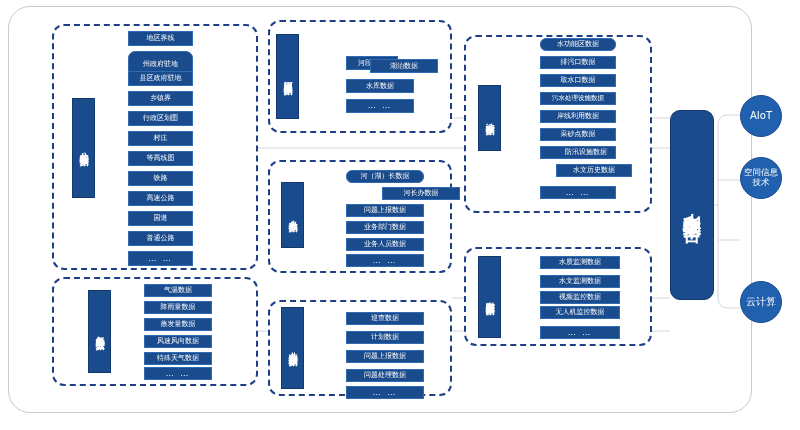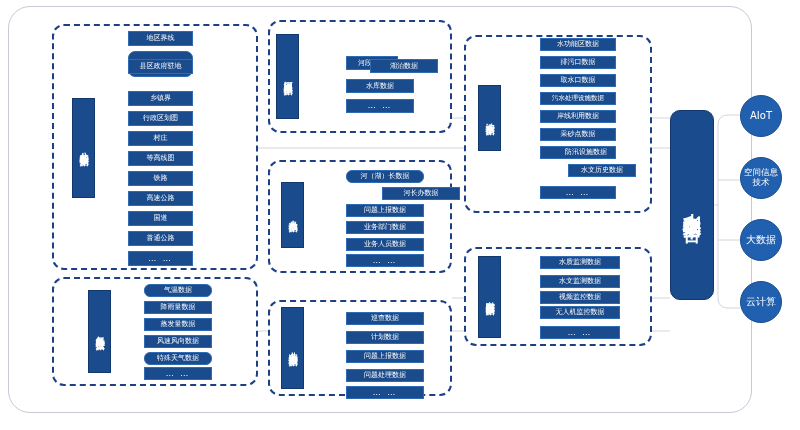--- a/index.html
+++ b/index.html
@@ -158,39 +158,39 @@
       <path d="M718 180 H740"></path>
       <path d="M718 240 H740"></path>
     </g>
   </svg>
 
   <div class="group" style="left:52px;top:24px;width:206px;height:246px;">
   </div>
   <div class="vtitle" style="left:72px;top:98px;width:23px;height:100px;font-size:9px;">公共基础数据</div>
   <div class="leaf" style="left:128px;top:31px;width:65px;height:15px;">地区界线</div>
   <div class="leaf" style="left:128px;top:51px;width:65px;height:26px;border-radius:7px;">州政府驻地</div>
-  <div class="leaf" style="left:128px;top:59px;width:65px;height:15px;">县区政府驻地</div>
+  <div class="leaf" style="left:128px;top:71px;width:65px;height:15px;">县区政府驻地</div>
   <div class="leaf" style="left:128px;top:91px;width:65px;height:15px;">乡镇界</div>
   <div class="leaf" style="left:128px;top:111px;width:65px;height:15px;">行政区划图</div>
   <div class="leaf" style="left:128px;top:131px;width:65px;height:15px;">村庄</div>
   <div class="leaf" style="left:128px;top:151px;width:65px;height:15px;">等高线图</div>
   <div class="leaf" style="left:128px;top:171px;width:65px;height:15px;">铁路</div>
   <div class="leaf" style="left:128px;top:191px;width:65px;height:15px;">高速公路</div>
   <div class="leaf" style="left:128px;top:211px;width:65px;height:15px;">国道</div>
   <div class="leaf" style="left:128px;top:231px;width:65px;height:15px;">普通公路</div>
   <div class="leaf dots" style="left:128px;top:251px;width:65px;height:15px;">… …</div>
 
   <div class="group" style="left:52px;top:277px;width:206px;height:109px;">
   </div>
   <div class="vtitle" style="left:88px;top:290px;width:23px;height:83px;font-size:9px;">气象时空数据</div>
-  <div class="leaf" style="left:144px;top:284px;width:68px;height:13px;border-radius:6px;">气温数据</div>
+  <div class="leaf" style="left:144px;top:284px;width:68px;height:13px;">气温数据</div>
   <div class="leaf" style="left:144px;top:301px;width:68px;height:13px;">降雨量数据</div>
   <div class="leaf" style="left:144px;top:318px;width:68px;height:13px;">蒸发量数据</div>
   <div class="leaf" style="left:144px;top:335px;width:68px;height:13px;">风速风向数据</div>
-  <div class="leaf" style="left:144px;top:352px;width:68px;height:13px;border-radius:6px;">特殊天气数据</div>
+  <div class="leaf" style="left:144px;top:352px;width:68px;height:13px;">特殊天气数据</div>
   <div class="leaf dots" style="left:144px;top:367px;width:68px;height:13px;">… …</div>
 
   <div class="group" style="left:268px;top:20px;width:184px;height:113px;">
   </div>
   <div class="vtitle" style="left:276px;top:34px;width:23px;height:85px;font-size:9px;">河网水系数据</div>
   <div class="leaf" style="left:346px;top:56px;width:52px;height:14px;">河段数据</div>
   <div class="leaf" style="left:346px;top:59px;width:68px;height:14px;margin-left:24px;">湖泊数据</div>
   <div class="leaf" style="left:346px;top:79px;width:68px;height:14px;">水库数据</div>
   <div class="leaf dots" style="left:346px;top:99px;width:68px;height:14px;">… …</div>
 
@@ -209,38 +209,37 @@
   <div class="vtitle" style="left:281px;top:307px;width:23px;height:82px;font-size:9px;">业务动态数据</div>
   <div class="leaf" style="left:346px;top:312px;width:78px;height:13px;">巡查数据</div>
   <div class="leaf" style="left:346px;top:331px;width:78px;height:13px;">计划数据</div>
   <div class="leaf" style="left:346px;top:350px;width:78px;height:13px;">问题上报数据</div>
   <div class="leaf" style="left:346px;top:369px;width:78px;height:13px;">问题处理数据</div>
   <div class="leaf dots" style="left:346px;top:386px;width:78px;height:13px;">… …</div>
 
   <div class="group" style="left:464px;top:35px;width:188px;height:178px;">
   </div>
   <div class="vtitle" style="left:478px;top:85px;width:23px;height:66px;font-size:9px;">涉水数据</div>
-  <div class="leaf" style="left:540px;top:38px;width:76px;height:13px;">水功能区数据</div>
+  <div class="leaf" style="left:540px;top:38px;width:76px;height:13px;border-radius:6px;">水功能区数据</div>
   <div class="leaf" style="left:540px;top:56px;width:76px;height:13px;">排污口数据</div>
   <div class="leaf" style="left:540px;top:74px;width:76px;height:13px;">取水口数据</div>
   <div class="leaf" style="left:540px;top:92px;width:76px;height:13px;font-size:6.5px;">污水处理设施数据</div>
   <div class="leaf" style="left:540px;top:110px;width:76px;height:13px;">岸线利用数据</div>
   <div class="leaf" style="left:540px;top:128px;width:76px;height:13px;">采砂点数据</div>
   <div class="leaf" style="left:540px;top:146px;width:76px;height:13px;padding-left:16px;">防汛设施数据</div>
-  <div class="leaf" style="left:568px;top:164px;width:68px;height:13px;">水文历史数据</div>
+  <div class="leaf" style="left:556px;top:164px;width:76px;height:13px;">水文历史数据</div>
   <div class="leaf dots" style="left:540px;top:186px;width:76px;height:13px;">… …</div>
 
   <div class="group" style="left:464px;top:247px;width:188px;height:99px;">
   </div>
   <div class="vtitle" style="left:478px;top:256px;width:23px;height:82px;font-size:9px;">实时监测数据</div>
   <div class="leaf" style="left:540px;top:256px;width:80px;height:13px;">水质监测数据</div>
   <div class="leaf" style="left:540px;top:275px;width:80px;height:13px;">水文监测数据</div>
   <div class="leaf" style="left:540px;top:291px;width:80px;height:13px;">视频监控数据</div>
   <div class="leaf" style="left:540px;top:306px;width:80px;height:13px;">无人机监控数据</div>
   <div class="leaf dots" style="left:540px;top:326px;width:80px;height:13px;">… …</div>
 
   <div class="platform" style="left:670px;top:110px;width:44px;height:190px;">水利大数据平台</div>
 
   <div class="circle" style="left:740px;top:95px;width:42px;height:42px;">AIoT</div>
   <div class="circle" style="left:740px;top:157px;width:42px;height:42px;font-size:8.5px;">空间信息技术</div>
-  <div class="circle" style="left:740px;top:219px;width:42px;height:42px;">大数据</div>
   <div class="circle" style="left:740px;top:281px;width:42px;height:42px;">云计算</div>
 </div>
 
 </body></html>

